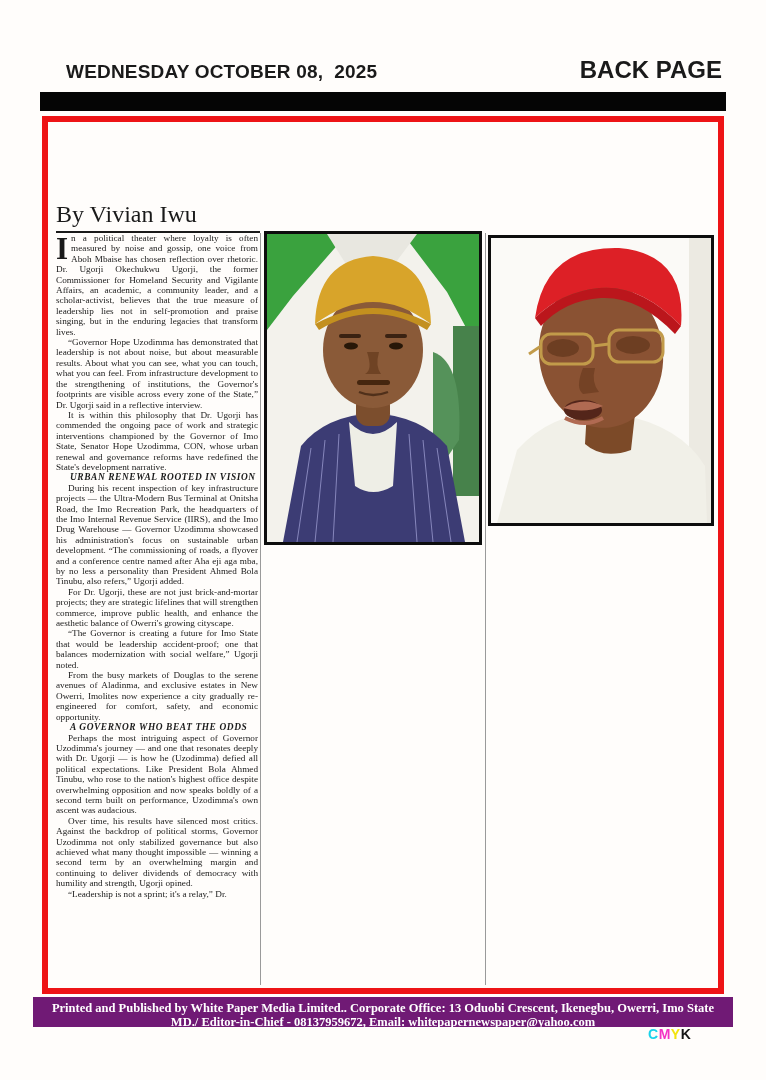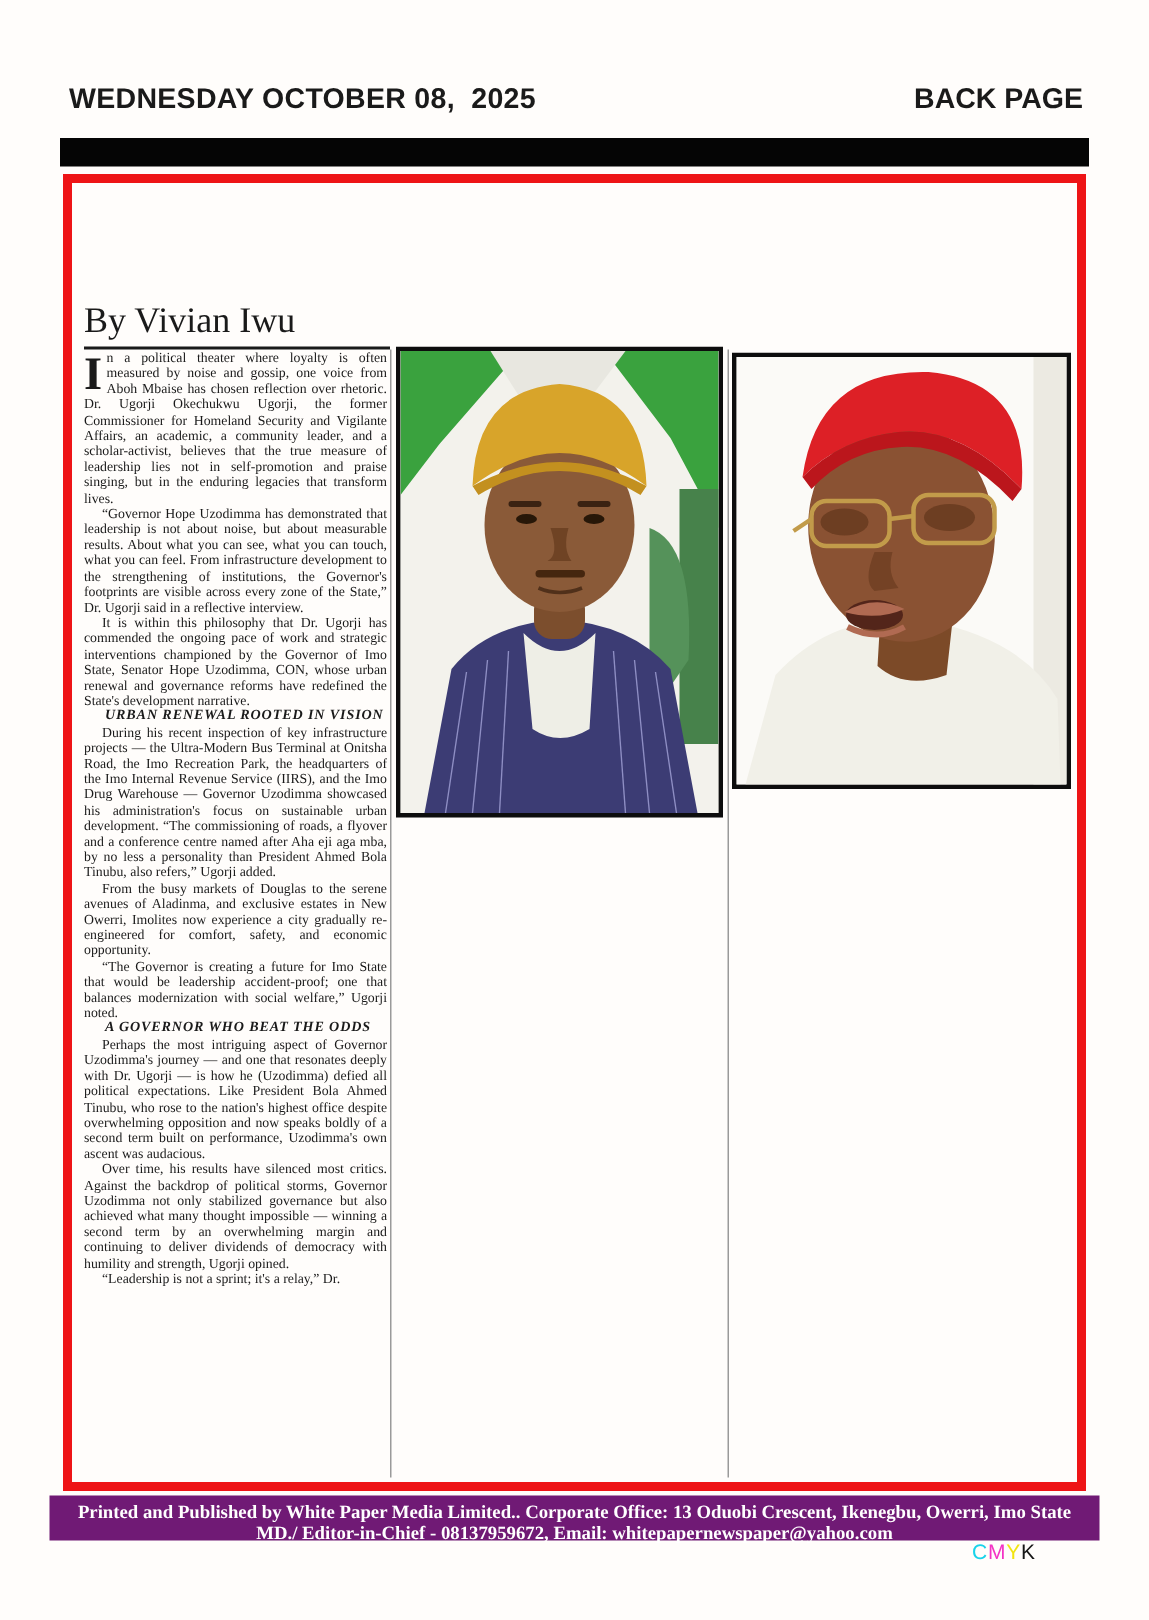--- a/index.html
+++ b/index.html
@@ -2,23 +2,23 @@
 <html><head>
 <meta charset="utf-8">
 <style>
   html,body{margin:0;padding:0;background:#e9e9e9;}
   .page{position:relative;width:766px;height:1080px;background:#fffdfb;margin:0 auto;overflow:hidden;
         font-family:"Liberation Serif",serif;color:#1a1a1a;}
   
   .masthead{position:absolute;left:46px;top:56px;width:676px;display:flex;align-items:baseline;
             justify-content:space-between;font-family:"Liberation Sans",sans-serif;font-weight:bold;}
   .masthead span{white-space:pre;}
-  .m-date{font-size:19px;letter-spacing:0.2px;}
+  .m-date{font-size:19px;letter-spacing:0.2px;margin-left:20px;}
   .m-title{font-size:26px;letter-spacing:1px;}
-  .m-page{font-size:19px;}
+  .m-page{font-size:24px;}
   .black-bar{position:absolute;left:40px;top:92px;width:686px;height:19px;background:#050505;}
   
   .article-box{position:absolute;left:42px;top:116px;width:682px;height:878px;box-sizing:border-box;
                border:6px solid #ee1416;background:#fffdfb;}
   
   .headline{position:absolute;left:56px;top:121px;width:656px;font-family:"Liberation Sans",sans-serif;
             font-weight:bold;line-height:1;}
   .hl-line{transform:scaleX(0.86);transform-origin:left;white-space:nowrap;letter-spacing:-1px;}
   .hl1{font-size:35px;}
   .hl2{font-size:39px;margin-top:3px;}
@@ -41,21 +41,21 @@
   
   .photo{display:block;box-sizing:border-box;border:3px solid #0d0d0d;background:#f3f2ee;margin:0 0 3px 0;}
   .photo1{width:218px;height:314px;}
   .photo2{width:226px;height:291px;}
   .photo svg{display:block;width:100%;height:100%;}
   
   .footer-bar{position:absolute;left:33px;top:997px;width:700px;height:30px;background:#701a75;
               color:#ffffff;font-weight:bold;font-size:12.5px;line-height:14px;text-align:center;
               padding-top:4px;box-sizing:border-box;font-family:"Liberation Serif",serif;}
   .cmyk{position:absolute;left:648px;top:1026px;font-family:"Liberation Sans",sans-serif;
-        font-weight:normal;font-size:14px;letter-spacing:0.5px;}
+        font-weight:bold;font-size:14px;letter-spacing:0.5px;}
   .cmyk span{padding:0;}
 </style>
 </head>
 <body>
 
 <div class="page">
 
   <div class="masthead">
     <span class="m-date">WEDNESDAY OCTOBER 08,  2025</span>
     <span class="m-page">BACK PAGE</span>
@@ -69,22 +69,23 @@
 
   <div class="colrule rule1"></div>
   <div class="colrule rule2"></div>
 
   <div class="col col1">
       <p class="para" style="text-indent: 0px;"><span class="dc">I</span>n a political theater where loyalty is often measured by noise and gossip, one voice from Aboh Mbaise has chosen reflection over rhetoric. Dr. Ugorji Okechukwu Ugorji, the former Commissioner for Homeland Security and Vigilante Affairs, an academic, a community leader, and a scholar-activist, believes that the true measure of leadership lies not in self-promotion and praise singing, but in the enduring legacies that transform lives.</p>
       <p class="para">“Governor Hope Uzodimma has demonstrated that leadership is not about noise, but about measurable results. About what you can see, what you can touch, what you can feel. From infrastructure development to the strengthening of institutions, the Governor's footprints are visible across every zone of the State,” Dr. Ugorji said in a reflective interview.</p>
       <p class="para">It is within this philosophy that Dr. Ugorji has commended the ongoing pace of work and strategic interventions championed by the Governor of Imo State, Senator Hope Uzodimma, CON, whose urban renewal and governance reforms have redefined the State's development narrative.</p>
       <h3 class="heading">URBAN RENEWAL ROOTED IN VISION</h3>
       <p class="para">During his recent inspection of key infrastructure projects — the Ultra-Modern Bus Terminal at Onitsha Road, the Imo Recreation Park, the headquarters of the Imo Internal Revenue Service (IIRS), and the Imo Drug Warehouse — Governor Uzodimma showcased his administration's focus on sustainable urban development. “The commissioning of roads, a flyover and a conference centre named after Aha eji aga mba, by no less a personality than President Ahmed Bola Tinubu, also refers,” Ugorji added.</p>
+      <p class="para">For Dr. Ugorji, these are not just brick-and-mortar projects; they are strategic lifelines that will strengthen commerce, improve public health, and enhance the aesthetic balance of Owerri's growing cityscape.</p>
+      <p class="para">“The Governor is creating a future for Imo State that would be leadership accident-proof; one that balances modernization with social welfare,” Ugorji noted.</p>
       <p class="para">From the busy markets of Douglas to the serene avenues of Aladinma, and exclusive estates in New Owerri, Imolites now experience a city gradually re-engineered for comfort, safety, and economic opportunity.</p>
-      <p class="para">“The Governor is creating a future for Imo State that would be leadership accident-proof; one that balances modernization with social welfare,” Ugorji noted.</p>
       <h3 class="heading">A GOVERNOR WHO BEAT THE ODDS</h3>
       <p class="para">Perhaps the most intriguing aspect of Governor Uzodimma's journey — and one that resonates deeply with Dr. Ugorji — is how he (Uzodimma) defied all political expectations. Like President Bola Ahmed Tinubu, who rose to the nation's highest office despite overwhelming opposition and now speaks boldly of a second term built on performance, Uzodimma's own ascent was audacious.</p>
       <p class="para">Over time, his results have silenced most critics. Against the backdrop of political storms, Governor Uzodimma not only stabilized governance but also achieved what many thought impossible — winning a second term by an overwhelming margin and continuing to deliver dividends of democracy with humility and strength, Ugorji opined.</p>
       <p class="para">“Leadership is not a sprint; it's a relay,” Dr.</p>
     </div>
 
   <div class="col col2">
     <span class="photo photo1">
       <svg viewBox="0 0 212 308" preserveAspectRatio="none">
         <rect width="212" height="308" fill="#f3f2ec"></rect>

